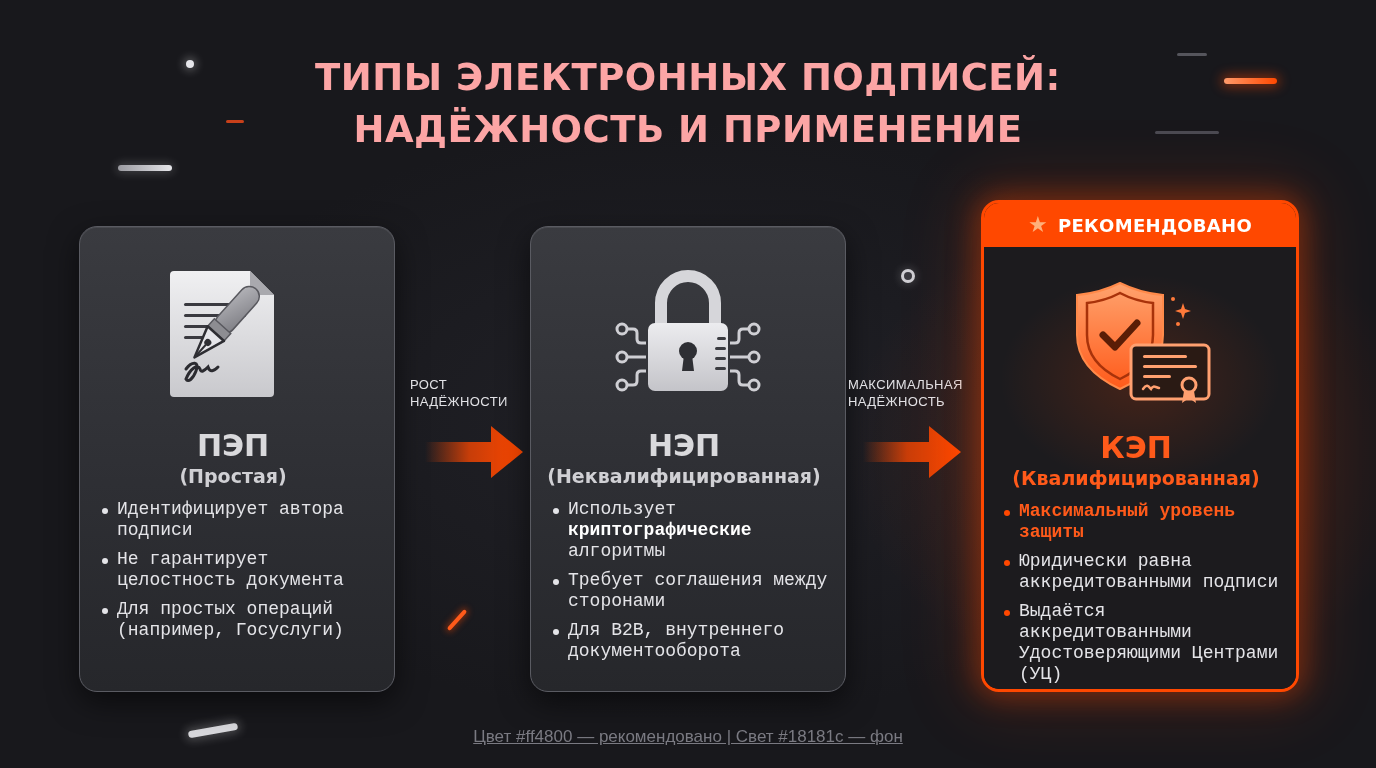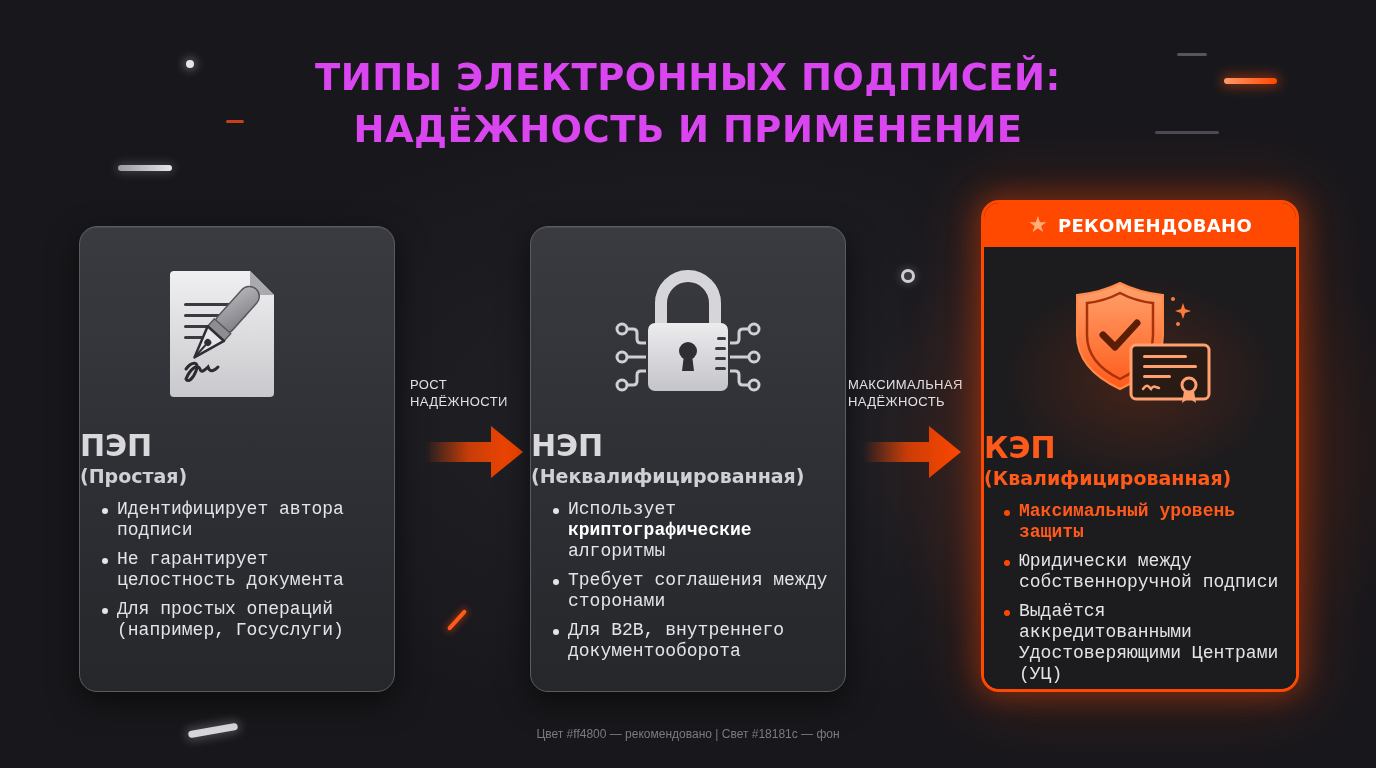--- a/index.html
+++ b/index.html
@@ -18,21 +18,21 @@
     pointer-events: none;
   }
   .title {
     position: absolute; left: 0; right: 0; top: 52px;
     text-align: center;
     font-family: "DejaVu Sans", sans-serif;
     font-weight: 700;
     font-size: 37px;
     line-height: 52px;
     letter-spacing: 0.5px;
-    color: #d946ef;
+    color: #fca5a5;
   }
   
   .deco { position: absolute; border-radius: 4px; }
   .dot-white { left: 186px; top: 60px; width: 8px; height: 8px; border-radius: 50%; background: #e6e6ea; box-shadow: 0 0 8px 3px rgba(255,255,255,0.25); }
   .streak-red-1 { left: 226px; top: 120px; width: 18px; height: 3px; background: #c8401a; }
   .streak-white-1 { left: 118px; top: 165px; width: 54px; height: 6px; background: linear-gradient(90deg,#9a9aa0,#e6e6ea); box-shadow: 0 0 10px 2px rgba(255,255,255,0.18); }
   .streak-grey-1 { left: 1177px; top: 53px; width: 30px; height: 3px; background: #55555c; }
   .streak-orange-1 { left: 1224px; top: 78px; width: 53px; height: 6px; background: linear-gradient(90deg,#ff9a6a,#ff4800); box-shadow: 0 0 12px 3px rgba(255,72,0,0.45); }
   .streak-grey-2 { left: 1155px; top: 131px; width: 64px; height: 3px; background: #4a4a52; }
   .ring { left: 901px; top: 269px; width: 14px; height: 14px; border-radius: 50%; border: 3px solid #cfcfd4; background: #3a3a40; box-shadow: 0 0 8px 2px rgba(255,255,255,0.15); }
@@ -75,20 +75,21 @@
   }
   .icon-wrap {
     position: absolute; left: 0; right: 0;
     display: flex; justify-content: center;
   }
   .card-pep .icon-wrap, .card-nep .icon-wrap { top: 40px; }
   .kep-inner .icon-wrap { top: 30px; }
 
   .card-head {
     position: absolute; left: 0; right: 8px;
+    text-align: center;
     font-family: "DejaVu Sans", sans-serif;
     font-weight: 700;
   }
   .card-pep .card-head, .card-nep .card-head { top: 202px; }
   .kep-inner .card-head { top: 184px; }
   .abbr { font-size: 30px; line-height: 34px; color: #d9d9dc; }
   .sub { font-size: 19px; line-height: 26px; color: #d0d0d4; }
   .kep-inner .abbr, .kep-inner .sub { color: #ff5a1a; }
 
   .bullets {
@@ -125,21 +126,21 @@
   .arrow-2 { left: 848px; top: 376px; }
   .arrow-label {
     font-size: 13px; line-height: 17px;
     color: #e2e2e6; letter-spacing: 0.4px;
   }
   .arrow-shape { margin-top: 14px; display: flex; justify-content: center; }
 
   .footer {
     position: absolute; left: 0; right: 0; top: 727px;
     text-align: center;
-    font-size: 12px; color: #7a7a82;
+    font-size: 17px; color: #7a7a82; text-decoration: underline;
   }
 </style>
 </head>
 <body>
 
 <div class="bg-glow"></div>
 
 <div class="deco dot-white"></div>
 <div class="deco streak-red-1"></div>
 <div class="deco streak-white-1"></div>
@@ -305,19 +306,19 @@
         <circle cx="124" cy="108" r="7" fill="none" stroke="#ffa070" stroke-width="3"></circle>
         <path d="M119 114 L117 126 L124 121 L131 126 L129 114" fill="#ffa070"></path>
       </svg>
     </div>
     <div class="card-head">
       <div class="abbr">КЭП</div>
       <div class="sub">(Квалифицированная)</div>
     </div>
     <ul class="bullets">
       <li class="accent">Максимальный уровень защиты</li>
-      <li>Юридически между собственноручной подписи</li>
+      <li>Юридически равна аккредитованными подписи</li>
       <li>Выдаётся аккредитованными Удостоверяющими Центрами (УЦ)</li>
     </ul>
   </div>
 </div>
 
 <div class="footer">Цвет #ff4800 — рекомендовано | Свет #18181c — фон</div>
 
 </body></html>

